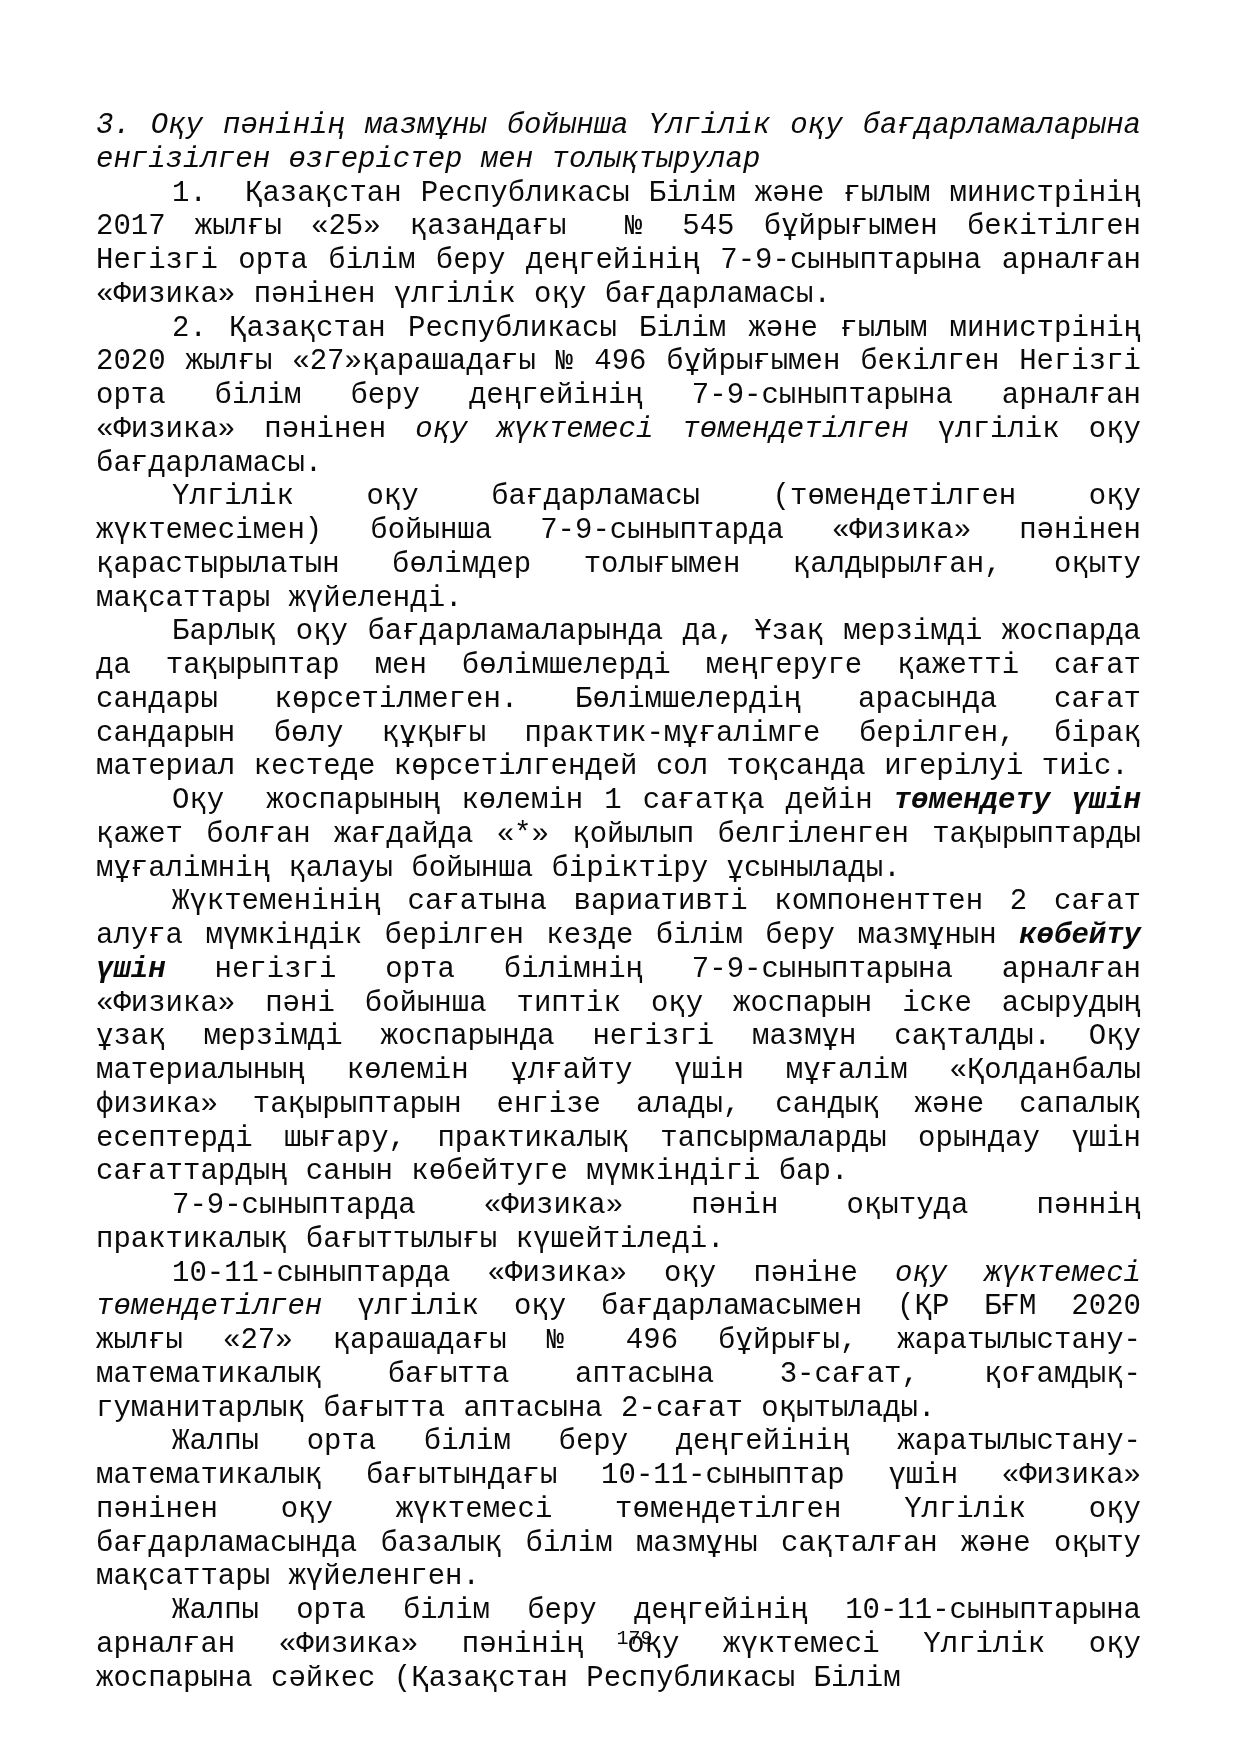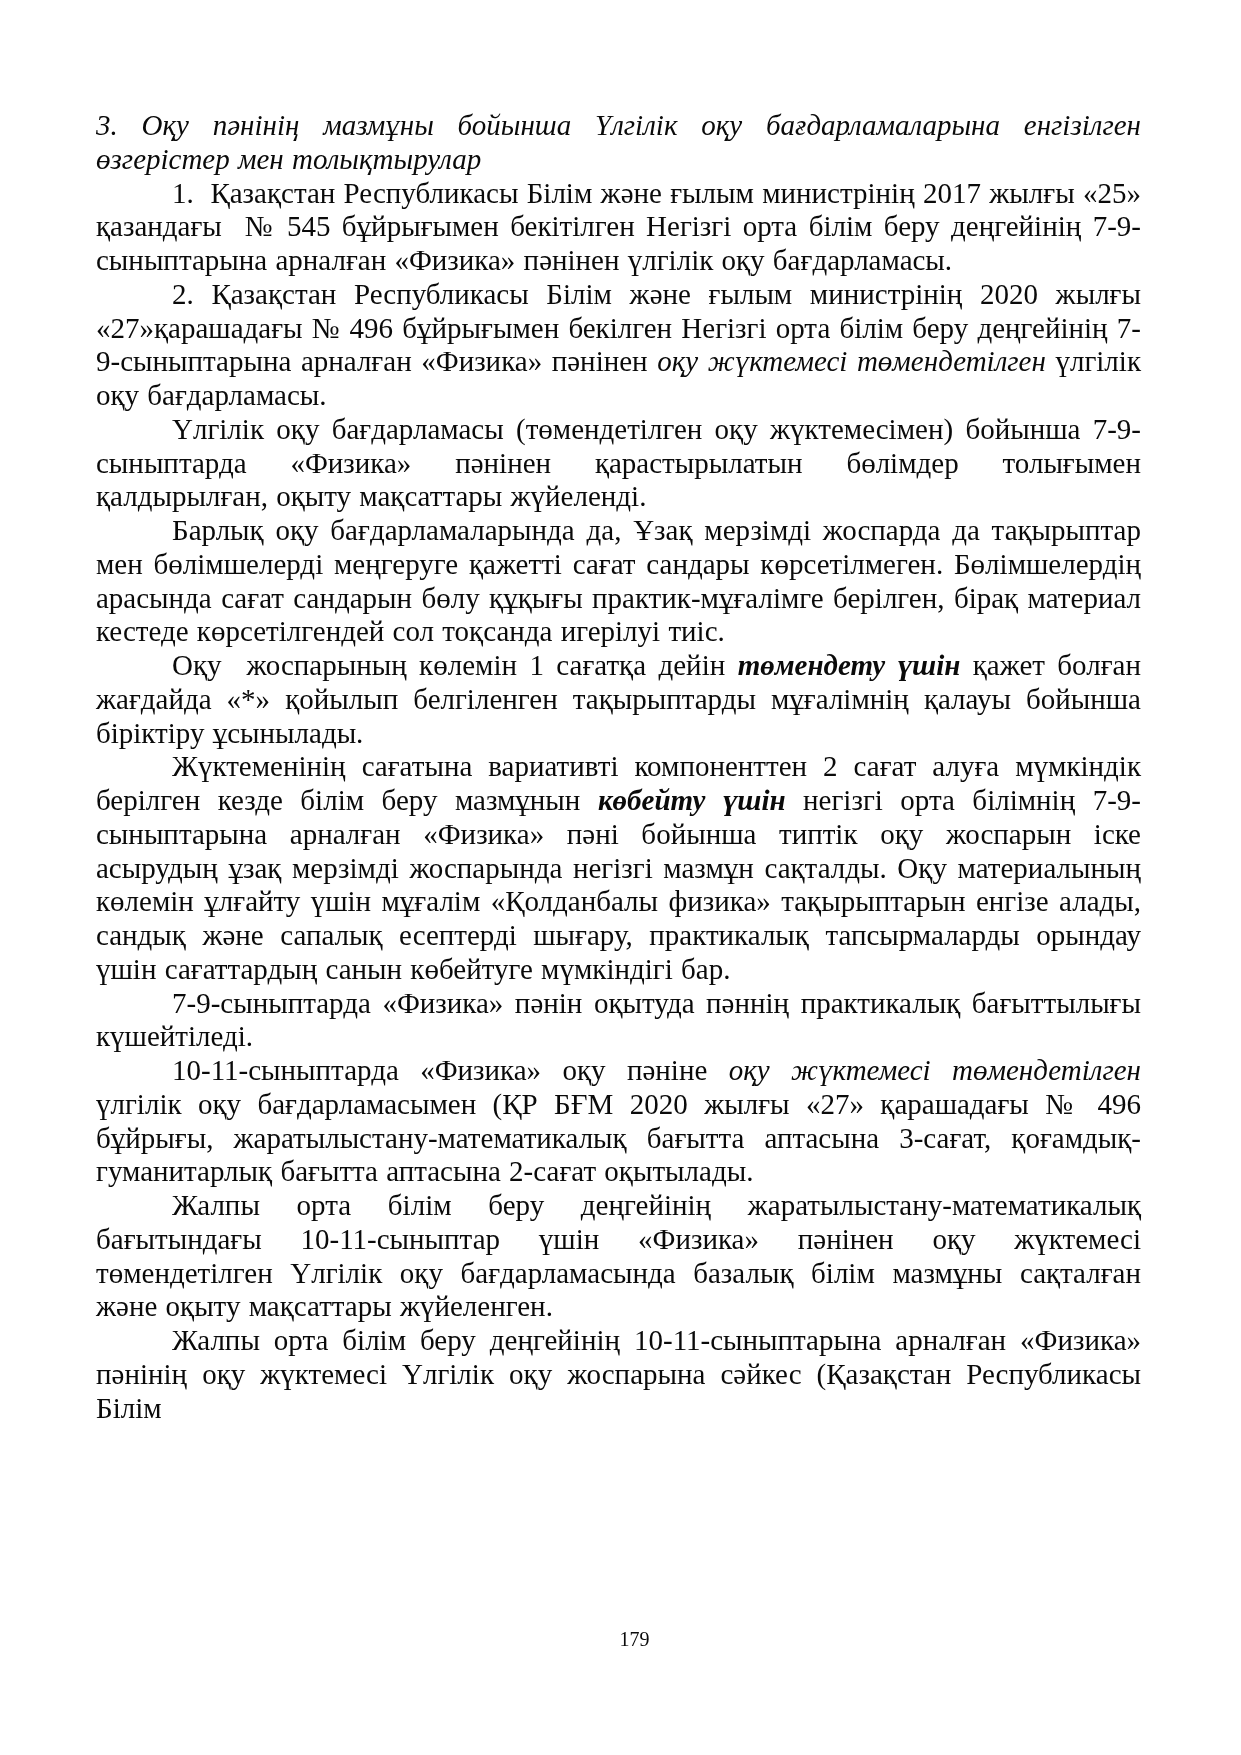--- a/index.html
+++ b/index.html
@@ -7,21 +7,21 @@
     padding: 0;
     background: #ffffff;
   }
   .page {
     position: relative;
     width: 1241px;
     height: 1755px;
     background: #ffffff;
     box-sizing: border-box;
     padding: 109px 100px 0 96px;
-    font-family: Liberation Serif, serif;
+    font-family: Liberation Mono, monospace;
     font-size: 29px;
     line-height: 33.75px;
     color: #0a0a0a;
     overflow: hidden;
   }
   .doc-body {
     width: 100%;
   }
   .para {
     margin: 0;

